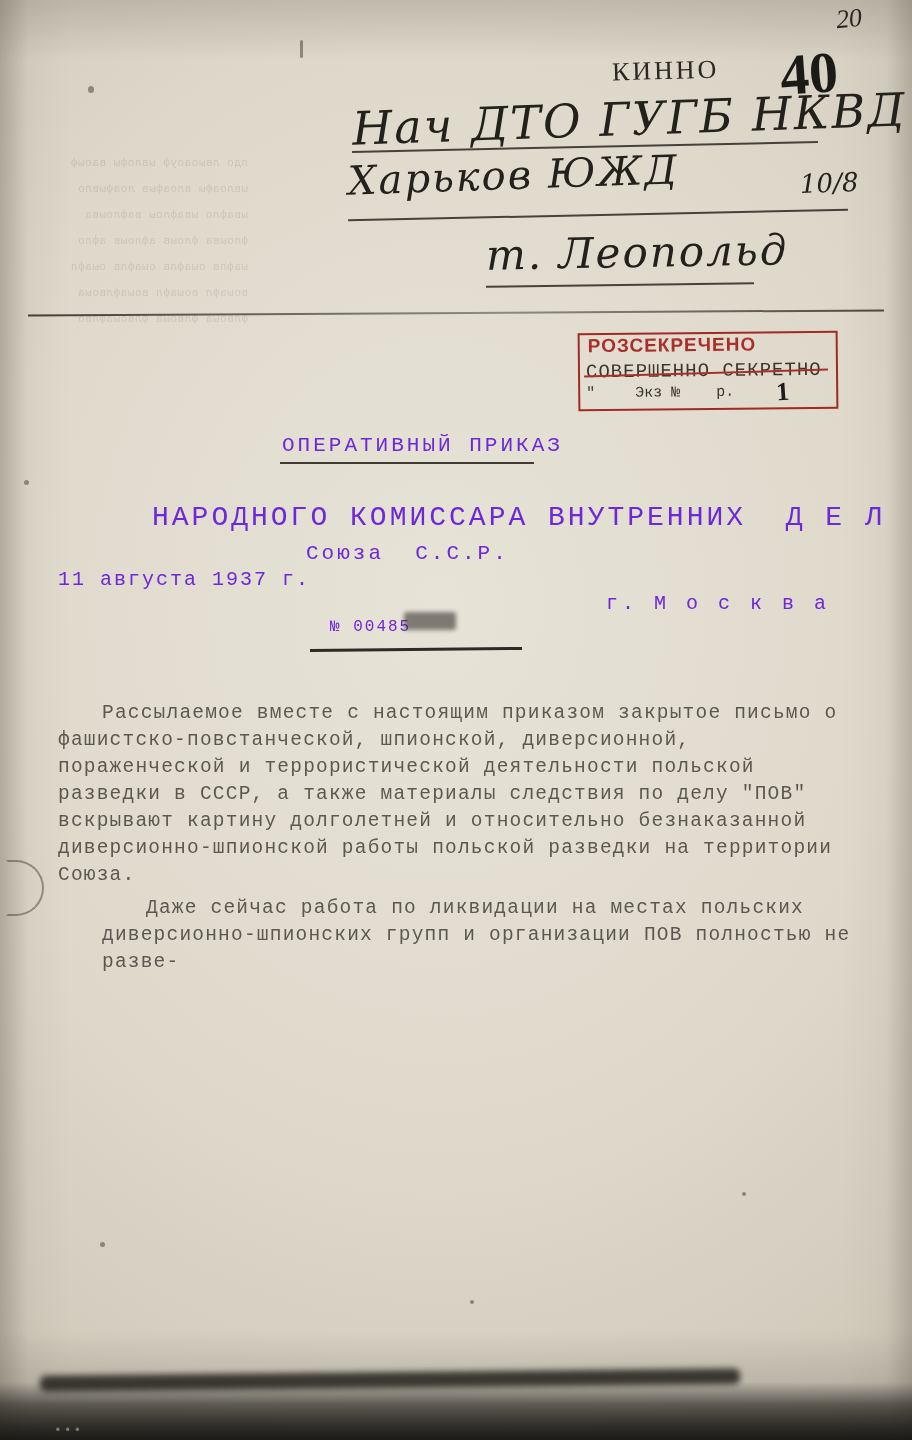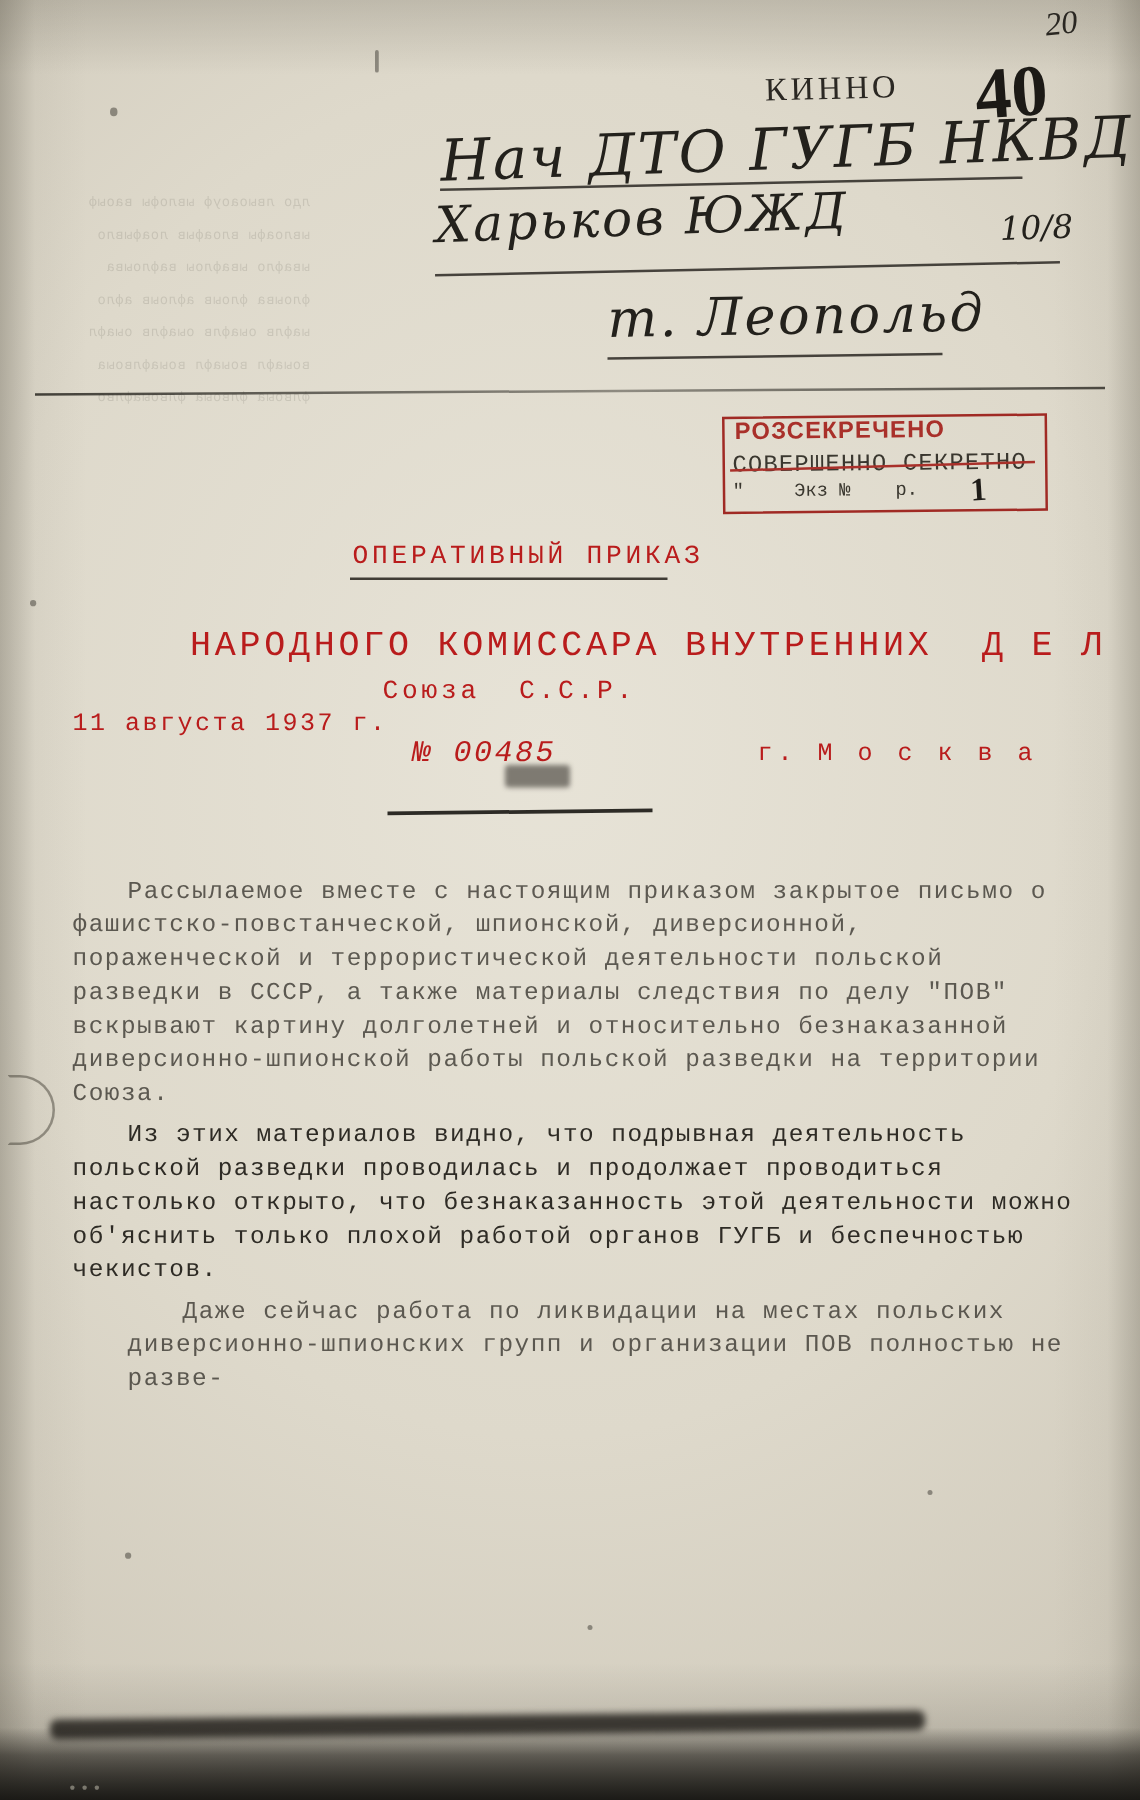--- a/index.html
+++ b/index.html
@@ -175,21 +175,21 @@
     font-family: "Liberation Serif", serif;
     font-weight: bold;
     font-size: 26px;
     color: #1e1c18;
     transform: rotate(-3deg);
   }
   
   .typed {
     position: absolute;
     font-family: "Liberation Mono", monospace;
-    color: #b91c1c;
+    color: #6d28d9;
     white-space: pre;
     letter-spacing: 1px;
   }
   #t-title {
     left: 282px; top: 434px;
     font-size: 21px;
     letter-spacing: 3px;
   }
   #t-title-ul {
     position: absolute;
@@ -211,24 +211,23 @@
     left: 58px; top: 568px;
     font-size: 20px;
     letter-spacing: 2px;
   }
   #t-city {
     left: 606px; top: 592px;
     font-size: 20px;
     letter-spacing: 4px;
   }
   #t-orderno {
-    left: 330px; top: 590px;
-    font-size: 24px;
-    letter-spacing: 2px;
-    font-style: italic;
+    left: 330px; top: 618px;
+    font-size: 16px;
+    letter-spacing: 2px;
   }
   #t-orderno-ul {
     position: absolute;
     left: 310px; top: 648px;
     width: 212px; height: 3px;
     background: rgba(35,33,28,.95);
     transform: rotate(-0.6deg);
   }
   #t-orderno-smudge {
     position: absolute;
@@ -343,21 +342,20 @@
   <div class="typed" id="t-sub1">НАРОДНОГО КОМИССАРА ВНУТРЕННИХ  Д Е Л</div>
   <div class="typed" id="t-sub2">Союза  С.С.Р.</div>
   <div class="typed" id="t-date">11 августа 1937 г.</div>
   <div class="typed" id="t-city">г. М о с к в а</div>
   <div class="typed" id="t-orderno">№ 00485</div>
   <div id="t-orderno-smudge"></div>
   <div id="t-orderno-ul"></div>
 
   <div id="body">
     <p class="fade-a">Рассылаемое вместе с настоящим приказом закрытое письмо о фашистско-повстанческой, шпионской, диверсионной, пораженческой и террористической деятельности польской разведки в СССР, а также материалы следствия по делу "ПОВ" вскрывают картину долголетней и относительно безнаказанной диверсионно-шпионской работы польской разведки на территории Союза.</p>
-    <p>Из этих материалов видно, что подрывная деятельность польской разведки проводилась и продолжает проводиться настолько открыто, что безнаказанность этой деятельности можно об'яснить только плохой работой органов ГУГБ и беспечностью чекистов.</p>
     <p class="fade-a">Даже сейчас работа по ликвидации на местах польских диверсионно-шпионских групп и организации ПОВ полностью не разве-</p>
   </div>
 
   <div id="punch"></div>
 
   <div id="bottom-smear"></div>
   <div id="bottom-bar"></div>
   <div id="bottom-text">•••</div>
 </div>
 

